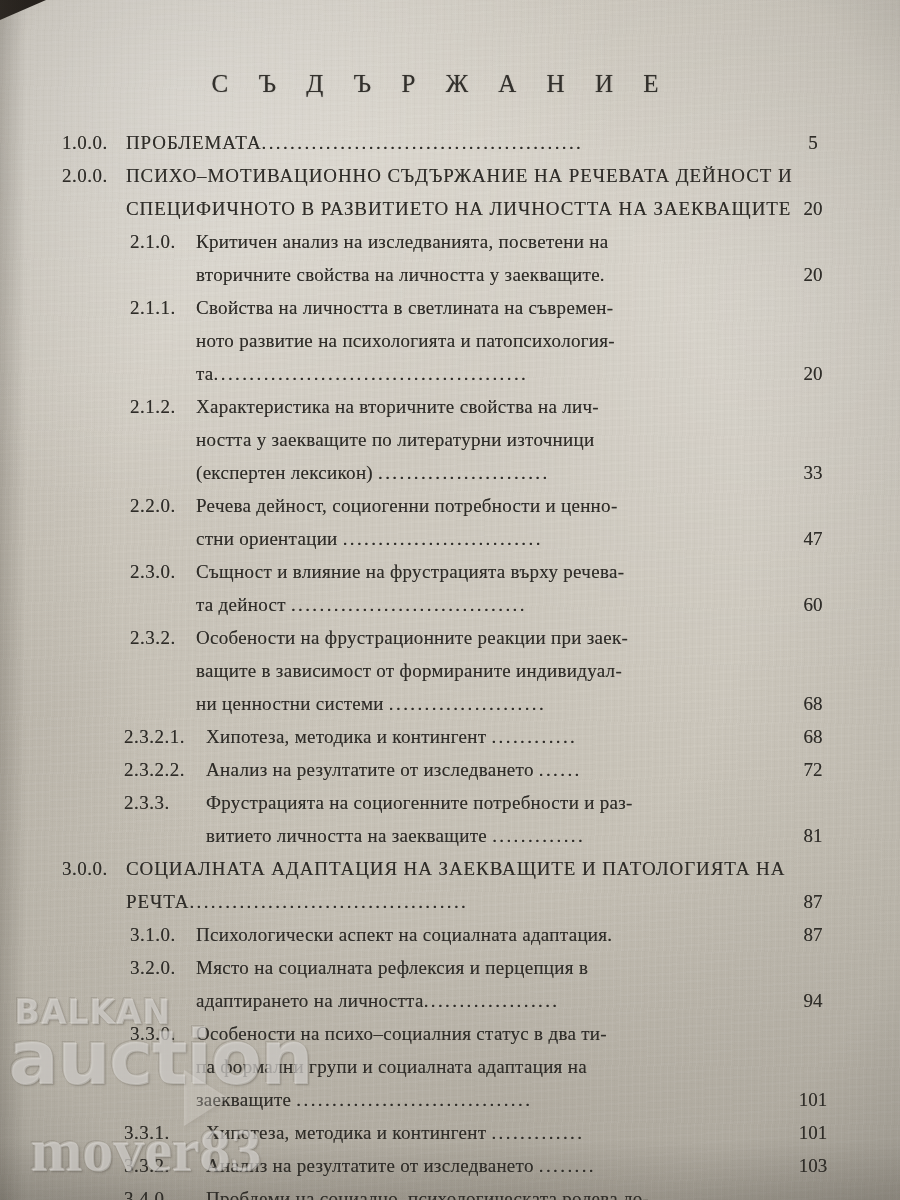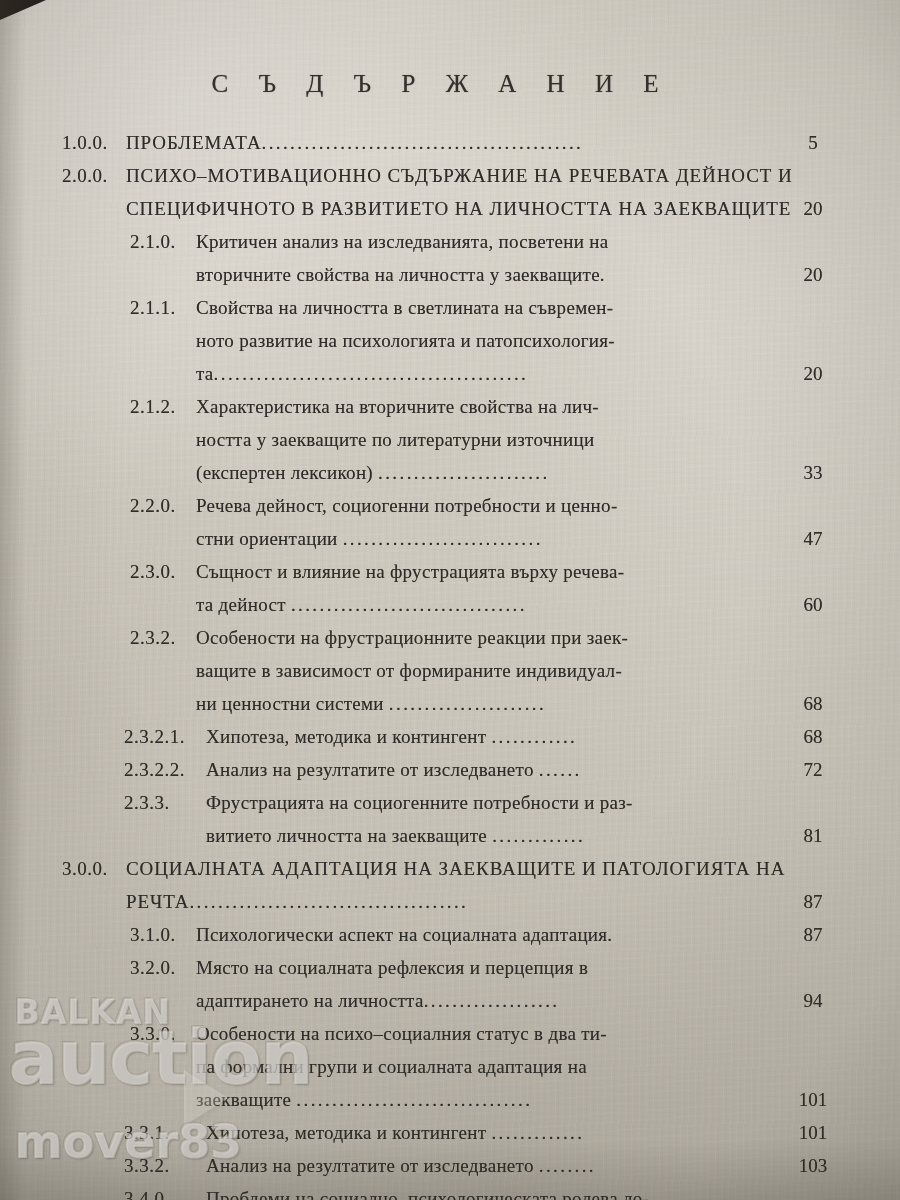--- a/index.html
+++ b/index.html
@@ -164,21 +164,21 @@
     font-family: "DejaVu Sans", "Liberation Sans", sans-serif;
     font-weight: 700;
     color: rgba(245,243,238,0.30);
     text-shadow:
       1px 1px 0 rgba(255,255,255,0.36),
       2px 2px 2px rgba(70,64,56,0.34),
       -1px -1px 0 rgba(90,84,74,0.18);
   }
   .wm-balkan { left: 6px;  top: 10px; font-size: 33px; letter-spacing: 1px; }
   .wm-auction{ left: 0px;  top: 32px; font-size: 74px; letter-spacing: -1px; }
-  .wm-mover  { left: 6px;  top: 132px; font-size: 46px; letter-spacing: 0px; }
+  .wm-mover  { left: 22px;  top: 132px; font-size: 62px; letter-spacing: 0px; font-family: Liberation Serif, serif; }
   .wm-arrow {
     position: absolute;
     left: 176px; top: 88px;
     width: 0; height: 0;
     border-top: 28px solid transparent;
     border-bottom: 28px solid transparent;
     border-left: 44px solid rgba(246,244,240,0.26);
     filter: drop-shadow(2px 2px 2px rgba(70,64,56,0.30));
   }
 </style>

